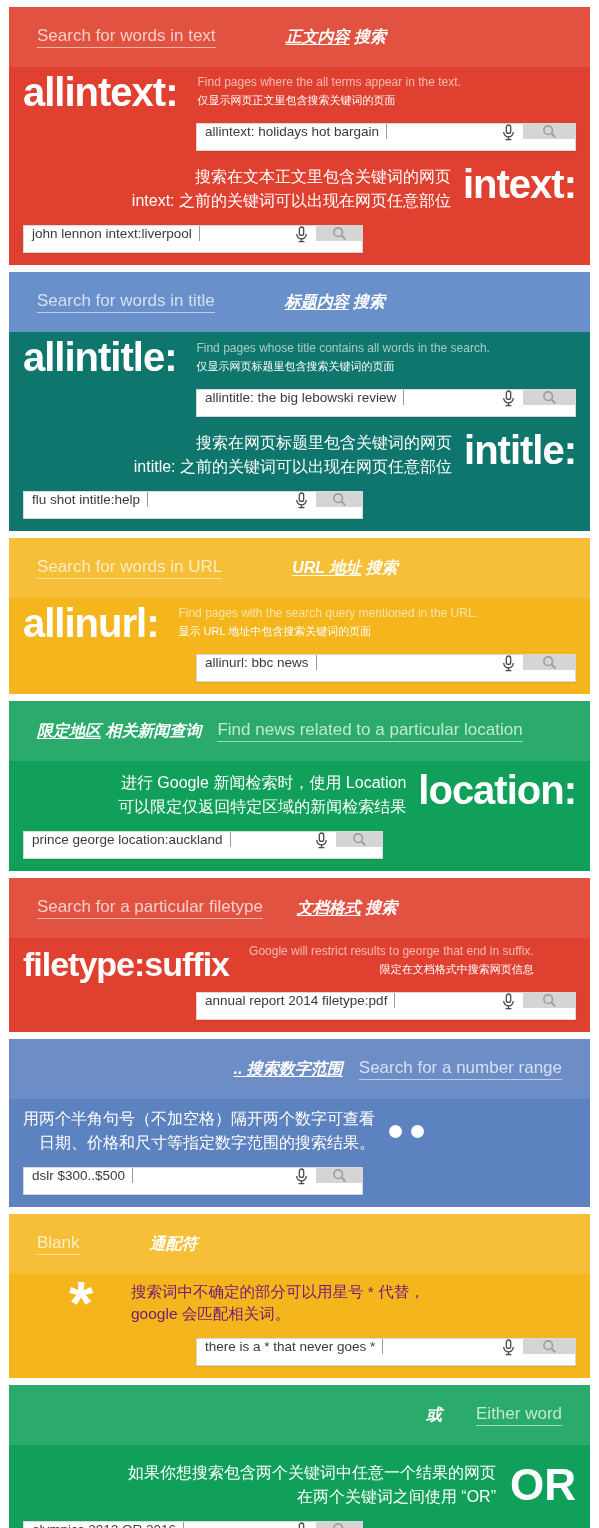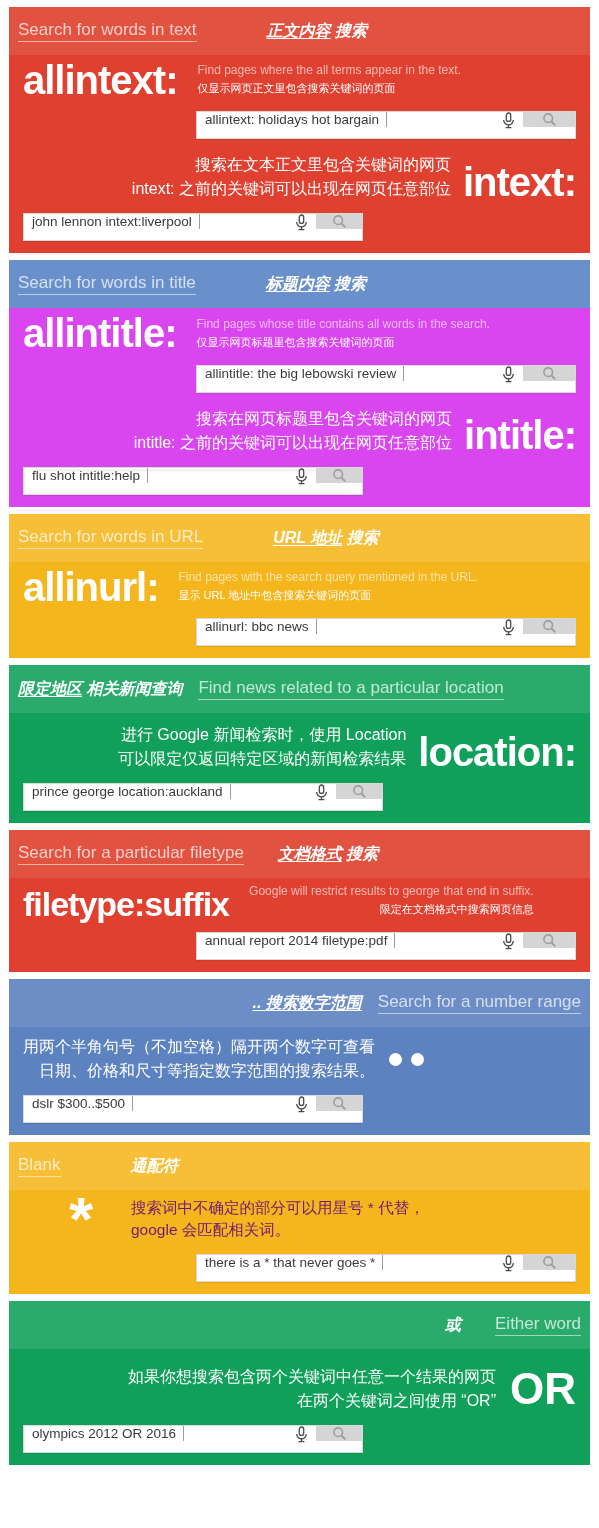--- a/index.html
+++ b/index.html
@@ -25,24 +25,24 @@
   .panel {
     position: relative;
     margin: 0 9px 7px 9px;
     box-sizing: border-box;
     overflow: hidden;
   }
   .panel.first { margin-top: 7px; }
 
   
   .phead {
-    height: 48px;
+    height: 60px;
     display: flex;
     align-items: center;
-    padding: 0 9px;
+    padding: 0 28px;
     box-sizing: border-box;
     position: relative;
   }
   .phead.left   { justify-content: flex-start; }
   .phead.right  { justify-content: flex-end; }
 
   .en-head {
     font-size: 17px;
     color: rgba(255,255,255,0.72);
     border-bottom: 1px solid rgba(255,255,255,0.55);
@@ -99,21 +99,21 @@
   .desc-cn {
     font-size: 11px;
     color: #ffffff;
     line-height: 21px;
     white-space: nowrap;
   }
 
   
   .para-row {
     display: flex;
-    align-items: flex-end;
+    align-items: flex-start;
     justify-content: flex-end;
     gap: 12px;
     margin-top: 14px;
   }
   .para-cn {
     text-align: right;
     font-size: 16px;
     color: #ffffff;
     line-height: 24px;
     white-space: nowrap;
@@ -283,21 +283,21 @@
             <svg width="15" height="15" viewBox="0 0 15 15" aria-hidden="true">
               <circle cx="6.2" cy="6.2" r="4.3" fill="none" stroke="#9d9d9d" stroke-width="1.6"></circle>
               <line x1="9.5" y1="9.5" x2="13.3" y2="13.3" stroke="#9d9d9d" stroke-width="1.8"></line>
             </svg>
           </div>
         </div>
       </div>
     </div>
   </section>
 
-  <section class="panel" style="background:#d946ef;">
+  <section class="panel" style="background:#0f766e;">
     <div class="phead left" style="background:#6a90cb;">
       <span class="en-head">Search for words in title</span>
       <span class="gap-lg"></span>
       <span class="cn-head">
         <span class="u">标题内容</span>
         <span>搜索</span>
       </span>
     </div>
 
     <div class="pbody">

